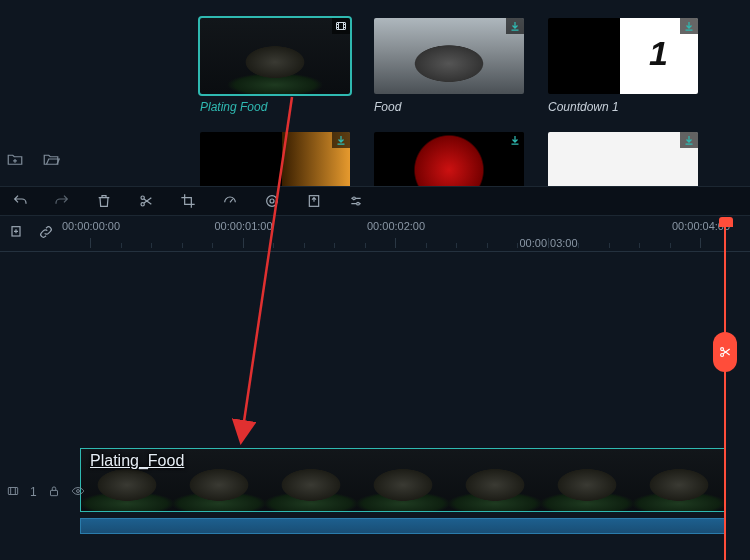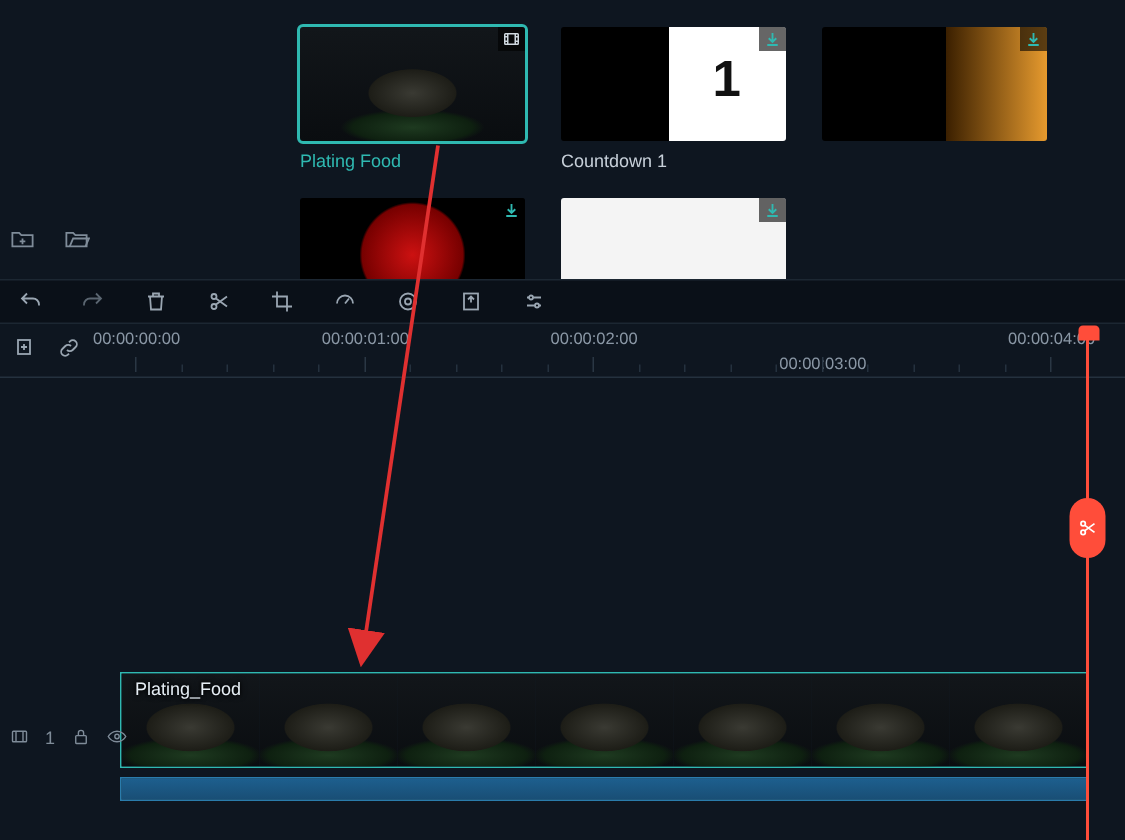--- a/index.html
+++ b/index.html
@@ -7,21 +7,21 @@
     width: 750px; height: 560px;
     background: #0e1620;
     font-family: -apple-system, "Segoe UI", sans-serif;
     font-size: 12px; color: #c7d0d9;
     overflow: hidden; position: relative;
   }
   .media-panel {
     position: absolute; left: 200px; top: 18px; right: 0; height: 162px;
     display: flex; gap: 18px; flex-wrap: wrap;
   }
-  .media-item { width: 156px; }
+  .media-item { width: 156px; font-style: italic; }
   .media-thumb {
     width: 150px; height: 76px; border-radius: 2px;
     position: relative; overflow: hidden;
     background: #1a2330;
   }
   .media-thumb.selected { outline: 2px solid #2fb9b1; }
   .media-label { margin-top: 6px; font-size: 12px; color: #c7d0d9; }
   .media-label.selected { color: #2fb9b1; }
   .thumb-badge {
     position: absolute; top: 0; right: 0; width: 18px; height: 16px;
@@ -70,22 +70,23 @@
   }
   .cut-bubble svg { width:14px; height:14px; }
   .clip-track {
     position:absolute; left:80px; top:448px; right:24px; height:64px;
     border:1px solid #2fb9b1; background:#111a24; display:flex;
     overflow:hidden;
   }
   .clip-frame { flex:1; min-width:0; position:relative; }
   .clip-name {
     position:absolute; left:90px; top:452px; z-index:30;
-    color:#e6eef5; font-size:12px;
+    color:#e6eef5; font-size:16px;
     text-shadow:0 0 4px #000, 0 0 2px #000;
+    text-decoration:underline;
   }
   .audio-track {
     position:absolute; left:80px; top:518px; right:24px; height:16px;
     background:linear-gradient(#1d5f8e,#194e75);
     border:1px solid #2a7cac;
   }
   .track-ctrl {
     position:absolute; left:0; top:448px; width:80px; height:88px;
     display:flex; align-items:center; gap:10px; padding-left:6px;
   }
@@ -133,20 +134,30 @@
   <div class="media-item">
     <div class="media-thumb art-plating selected">
       <span class="thumb-badge">
         <svg viewBox="0 0 24 24" fill="none" stroke="#cfd8e0" stroke-width="2">
             <rect x="3" y="5" width="18" height="14" rx="1"></rect>
             <path d="M7 5v14M17 5v14M3 9h4M3 15h4M17 9h4M17 15h4"></path>
           </svg>
       </span>
     </div>
     <div class="media-label selected">Plating Food</div>
+  </div>
+  <div class="media-item">
+    <div class="media-thumb art-food">
+      <span class="thumb-badge">
+        <svg viewBox="0 0 24 24" fill="none" stroke="#2fb9b1" stroke-width="2.5">
+            <path d="M12 4v12M7 11l5 5 5-5M5 20h14"></path>
+          </svg>
+      </span>
+    </div>
+    <div class="media-label">Food</div>
   </div>
   <div class="media-item">
     <div class="media-thumb art-count1">
       <span class="thumb-badge">
         <svg viewBox="0 0 24 24" fill="none" stroke="#2fb9b1" stroke-width="2.5">
             <path d="M12 4v12M7 11l5 5 5-5M5 20h14"></path>
           </svg>
       </span>
     </div>
     <div class="media-label">Countdown 1</div>

